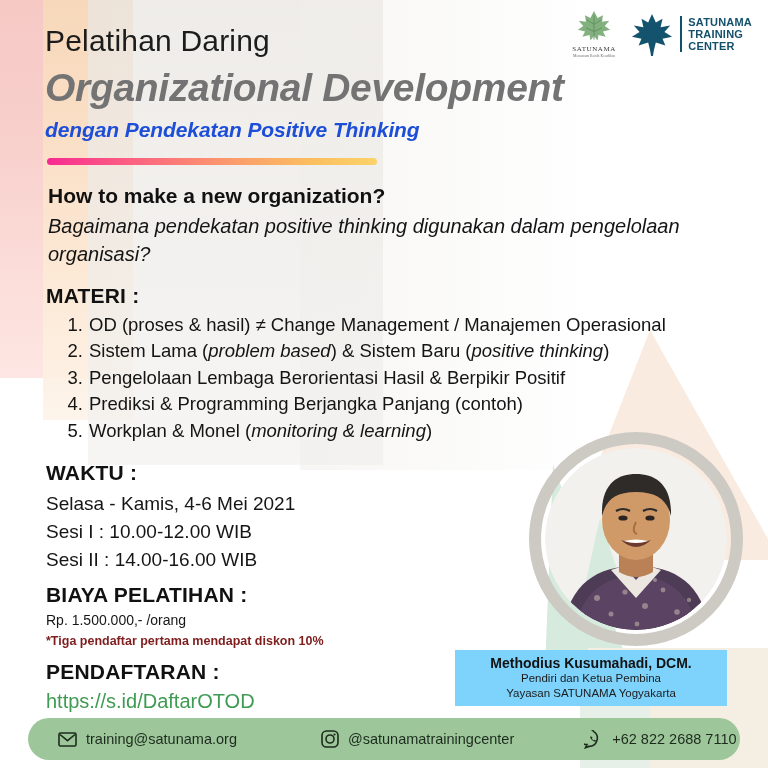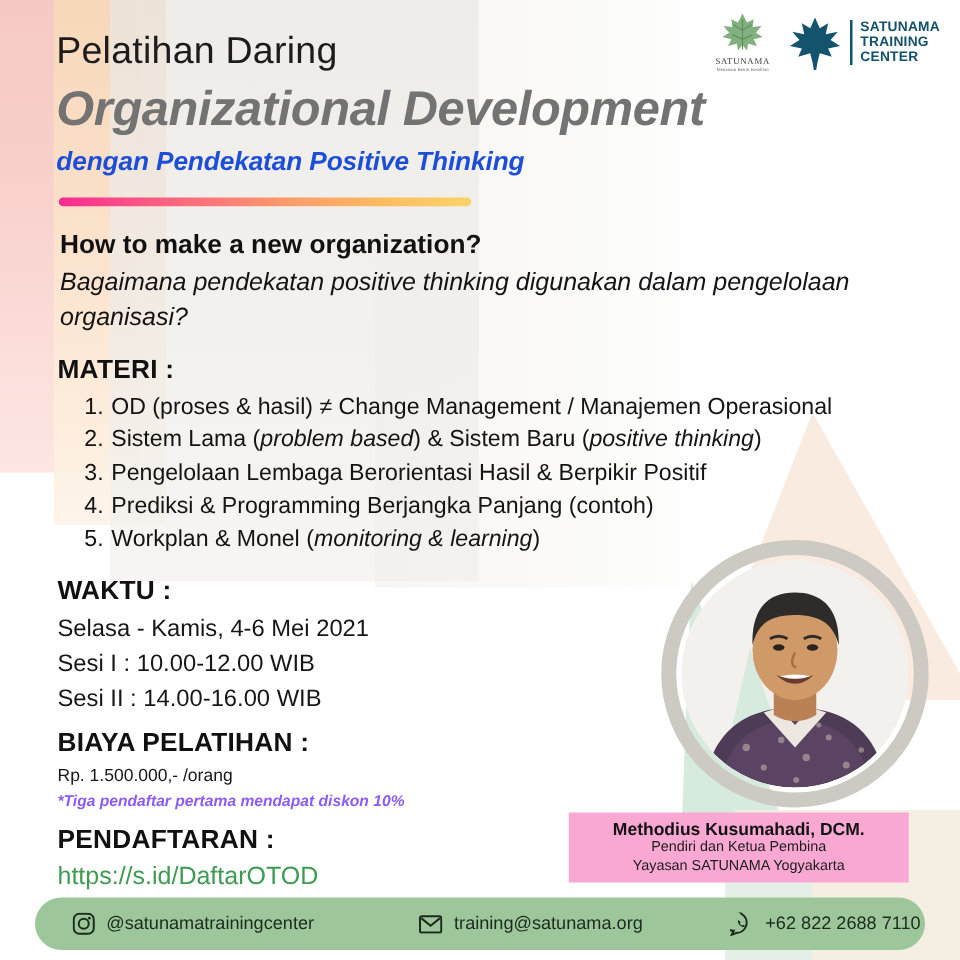--- a/index.html
+++ b/index.html
@@ -124,21 +124,21 @@
   
   .h-biaya{
     position:absolute;left:46px;top:583px;
     font-size:21px;font-weight:bold;color:#111;letter-spacing:.2px;
   }
   .biaya-amount{
     position:absolute;left:46px;top:612px;font-size:14px;color:#161616;
   }
   .biaya-note{
     position:absolute;left:46px;top:634px;
-    font-size:12.5px;font-weight:bold;font-style:italic;color:#8b5cf6;
+    font-size:12.5px;font-weight:bold;color:#7f1d1d;
   }
 
   
   .h-daftar{
     position:absolute;left:46px;top:660px;
     font-size:21px;font-weight:bold;color:#111;letter-spacing:.2px;
   }
   .daftar-link{
     position:absolute;left:46px;top:690px;
     font-size:20px;color:#3f9b52;text-decoration:none;
@@ -148,21 +148,21 @@
   .speaker-ring{
     position:absolute;left:529px;top:432px;width:214px;height:214px;
     border-radius:50%;border:12px solid #cdcac4;box-sizing:border-box;
   }
   .speaker-photo{
     position:absolute;left:545px;top:448px;width:182px;height:182px;
     border-radius:50%;overflow:hidden;
   }
   .speaker-card{
     position:absolute;left:455px;top:650px;width:272px;height:56px;
-    background:#f9a8d4;display:flex;flex-direction:column;
+    background:#7dd3fc;display:flex;flex-direction:column;
     align-items:center;justify-content:center;
   }
   .sp-name{font-size:14px;font-weight:bold;color:#121212;}
   .sp-role{font-size:11.5px;font-weight:normal;color:#1c1c1c;line-height:1.28;}
 
   
   .footer{
     position:absolute;left:28px;bottom:8px;width:712px;height:42px;
     background:#9dc79a;border-radius:26px;
     display:flex;align-items:center;
@@ -287,35 +287,35 @@
   </div>
 
   <div class="speaker-card">
     <div class="sp-name">Methodius Kusumahadi, DCM.</div>
     <div class="sp-role">Pendiri dan Ketua Pembina</div>
     <div class="sp-role">Yayasan SATUNAMA Yogyakarta</div>
   </div>
 
   <div class="footer">
     <div class="fitem">
+      <svg width="19" height="15" viewBox="0 0 19 15">
+        <rect x="1" y="1" width="17" height="13" rx="1.5" fill="none" stroke="#1d2b1d" stroke-width="1.6"></rect>
+        <path d="M2 2.5 L9.5 8.6 L17 2.5" fill="none" stroke="#1d2b1d" stroke-width="1.6"></path>
+      </svg>
+      <span>training@satunama.org</span>
+    </div>
+    <div class="fitem">
       <svg width="18" height="18" viewBox="0 0 18 18">
         <rect x="1" y="1" width="16" height="16" rx="4.5" fill="none" stroke="#1d2b1d" stroke-width="1.6"></rect>
         <circle cx="9" cy="9" r="4" fill="none" stroke="#1d2b1d" stroke-width="1.6"></circle>
         <circle cx="13.5" cy="4.5" r="1.1" fill="#1d2b1d"></circle>
       </svg>
       <span>@satunamatrainingcenter</span>
     </div>
     <div class="fitem">
-      <svg width="19" height="15" viewBox="0 0 19 15">
-        <rect x="1" y="1" width="17" height="13" rx="1.5" fill="none" stroke="#1d2b1d" stroke-width="1.6"></rect>
-        <path d="M2 2.5 L9.5 8.6 L17 2.5" fill="none" stroke="#1d2b1d" stroke-width="1.6"></path>
-      </svg>
-      <span>training@satunama.org</span>
-    </div>
-    <div class="fitem">
       <svg width="19" height="19" viewBox="0 0 19 19">
         <path d="M9.5 1.3 A8.2 8.2 0 1 0 3.0 14.6 L1.5 17.7 L4.9 16.4 A8.2 8.2 0 0 0 9.5 1.3 Z" fill="none" stroke="#1d2b1d" stroke-width="1.6"></path>
         <path d="M6.7 6.0 q-1.1 1.3 0.3 3.1 q1.4 1.8 3.2 2.4 q1.3 0.4 1.9 -0.8 l-1.5 -1.0 l-0.9 0.7 q-1.2 -0.6 -1.9 -1.9 l0.8 -0.8 Z" fill="#1d2b1d"></path>
       </svg>
       <span>+62 822 2688 7110</span>
     </div>
   </div>
 
 </div>
 

